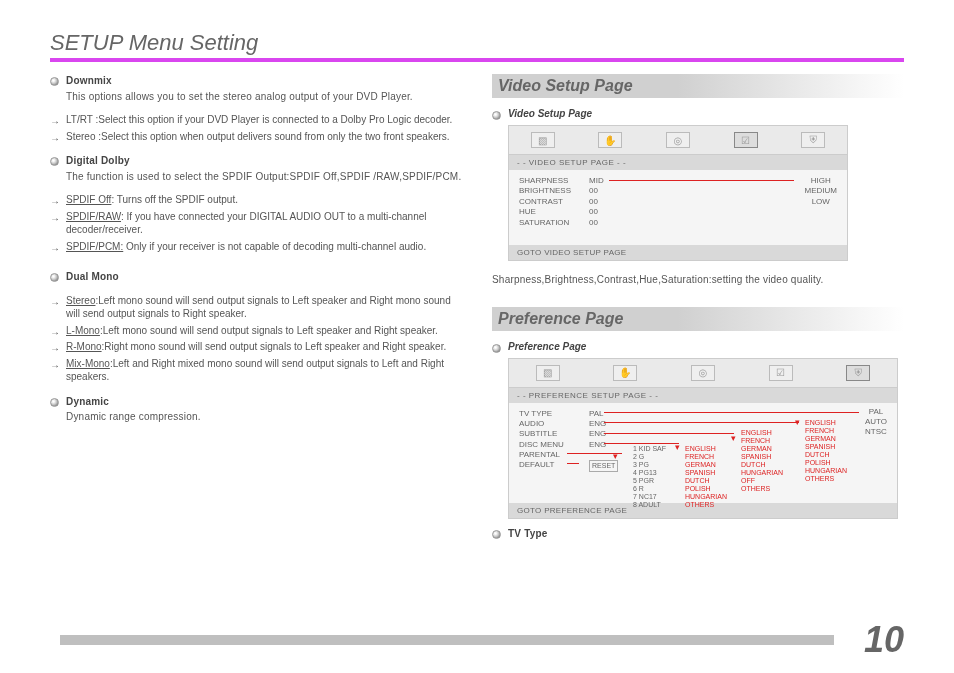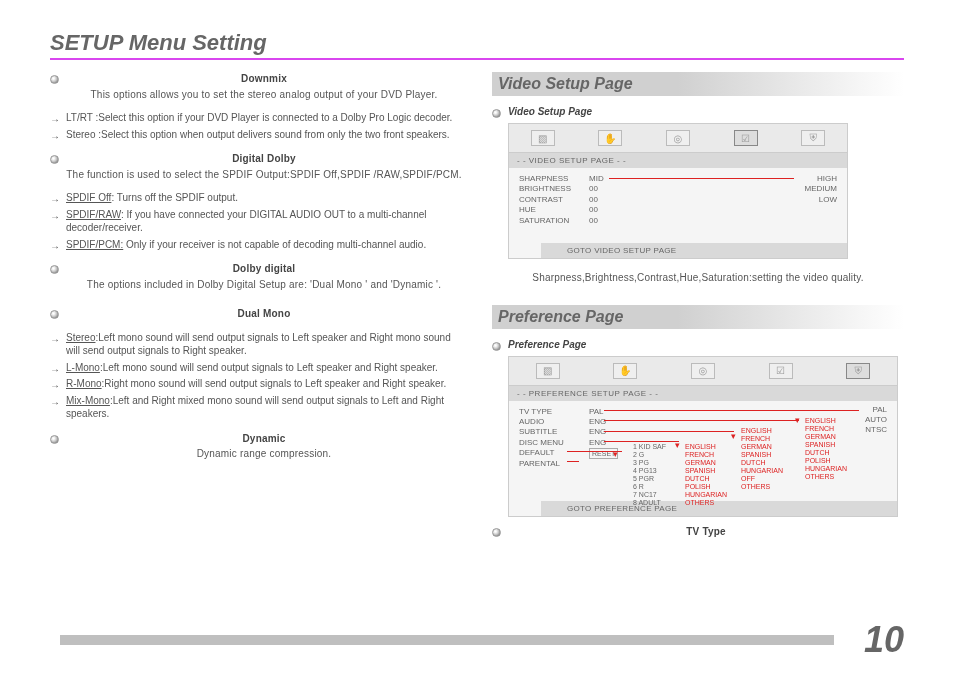--- a/index.html
+++ b/index.html
@@ -1,41 +1,41 @@
 <!DOCTYPE html>
 <html><head>
 <meta charset="utf-8">
 <style>
   * { margin: 0; padding: 0; box-sizing: border-box; }
   body { width: 954px; height: 673px; background: #fff; font-family: Arial, Helvetica, sans-serif; color: #555; padding: 30px 50px 20px 50px; position: relative; }
   .page { display: flex; flex-direction: column; }
-  .title { font-style: italic; font-weight: bold; font-size: 22px; color: #666; border-bottom: 2px solid #d946ef; padding-bottom: 2px; margin-bottom: 12px; }
+  .title { font-style: italic; font-weight: normal; font-size: 22px; color: #666; border-bottom: 4px solid #d946ef; padding-bottom: 2px; margin-bottom: 12px; }
   .cols { display: flex; gap: 30px; }
   .col { flex: 1; }
   .section-h { font-style: italic; font-weight: bold; font-size: 16px; color: #666; background: linear-gradient(to right, #d0d0d0 0%, #d0d0d0 45%, #fff 100%); padding: 3px 6px; margin-bottom: 10px; }
-  .item { margin-bottom: 10px; font-size: 10px; line-height: 1.35; padding-left: 16px; position: relative; letter-spacing: 0.2px; text-align: center; }
+  .item { margin-bottom: 10px; font-size: 10px; line-height: 1.35; padding-left: 16px; position: relative; letter-spacing: 0.2px; }
   .item-bullet::before { content: ""; position: absolute; left: 0; top: 3px; width: 7px; height: 7px; background: radial-gradient(circle at 35% 35%, #fff 10%, #ccc 45%, #888 80%); border-radius: 50%; border: 0.5px solid #999; }
   .item-title { font-weight: bold; color: #444; display: block; margin-bottom: 2px; font-size: 10px; }
   .sub { font-size: 10px; line-height: 1.35; padding-left: 16px; margin-bottom: 3px; position: relative; }
   .sub .arrow { position: absolute; left: 0; top: 1px; font-size: 10px; color: #555; }
   .sub .lab { font-weight: normal; }
   .sub .lab.uline { text-decoration: underline; }
   .subheading { font-weight: bold; font-style: italic; font-size: 10px; color: #444; margin-bottom: 6px; padding-left: 16px; position: relative; }
   .subheading::before { content: ""; position: absolute; left: 0; top: 3px; width: 7px; height: 7px; background: radial-gradient(circle at 35% 35%, #fff 10%, #ccc 45%, #888 80%); border-radius: 50%; border: 0.5px solid #999; }
   .osd { width: 340px; background: #f5f5f5; border: 1px solid #ccc; font-size: 8px; color: #666; margin-left: 16px; margin-bottom: 8px; }
   .osd-tabs { display: flex; justify-content: space-around; align-items: center; background: #eaeaea; border-bottom: 1px solid #ccc; padding: 6px 0; }
   .osd-tabs .tab { width: 24px; height: 16px; border: 0.5px solid #bbb; display: flex; align-items: center; justify-content: center; font-size: 10px; color: #999; background: #efefef; }
   .osd-header { background: #d9d9d9; padding: 3px 8px; font-size: 8px; letter-spacing: 0.5px; }
   .osd-body { padding: 6px 10px; position: relative; }
   .osd-row { display: flex; font-size: 8px; line-height: 1.3; }
   .osd-row .c1 { width: 70px; }
   .osd-row .c2 { width: 50px; }
-  .osd-footer { background: #d9d9d9; padding: 3px 26px; font-size: 8px; letter-spacing: 0.3px; margin-left: 32px; }
+  .osd-footer { background: #d9d9d9; padding: 3px 8px; font-size: 8px; letter-spacing: 0.3px; }
   .redlist { position: absolute; font-size: 7px; color: #d22; line-height: 1.15; }
-  .sidevals { position: absolute; right: 10px; top: 6px; font-size: 8px; line-height: 1.3; text-align: right; }
+  .sidevals { position: absolute; right: 10px; top: 6px; font-size: 8px; line-height: 1.3; text-align: center; }
   .line { position: absolute; background: #d22; height: 0.8px; }
   .foot { position: absolute; left: 60px; right: 50px; bottom: 18px; height: 30px; }
   .foot .bar { position: absolute; left: 0; right: 70px; top: 10px; height: 10px; background: #bfbfbf; }
   .foot .num { position: absolute; right: 0; bottom: -6px; font-size: 36px; font-weight: bold; font-style: italic; color: #666; }
 </style>
 </head>
 <body>
 
 <div class="page">
   <div class="title">SETUP Menu Setting</div>
@@ -55,24 +55,20 @@
       <div class="item item-bullet">
         <span class="item-title">Digital Dolby</span>
         <span>The function is used to select  the SPDIF Output:SPDIF Off,SPDIF /RAW,SPDIF/PCM.</span>
       </div>
       <div class="sub"><span class="arrow">→</span><span class="lab uline">SPDIF Off</span><span>: Turns off the SPDIF output.</span></div>
       <div class="sub"><span class="arrow">→</span><span class="lab uline">SPDIF/RAW</span><span>:  If you have connected  your  DIGITAL AUDIO OUT to a multi-channel decoder/receiver.</span></div>
       <div class="sub"><span class="arrow">→</span><span class="lab uline">SPDIF/PCM:</span><span>  Only if your receiver is not capable of decoding  multi-channel audio.</span></div>
 
       <div style="height:8px"></div>
 
-      <div class="item item-bullet">
-        <span class="item-title">Dolby digital</span>
-        <span>The options included in Dolby Digital Setup are: 'Dual Mono ' and  'Dynamic '.</span>
-      </div>
 
       <div style="height:6px"></div>
 
       <div class="item item-bullet">
         <span class="item-title">Dual Mono</span>
       </div>
       <div class="sub"><span class="arrow">→</span><span class="lab uline">Stereo</span><span>:Left mono sound will send output signals to Left speaker and Right mono sound will send output signals to Right speaker.</span></div>
       <div class="sub"><span class="arrow">→</span><span class="lab uline">L-Mono</span><span>:Left mono sound will send output signals to Left speaker and Right speaker.</span></div>
       <div class="sub"><span class="arrow">→</span><span class="lab uline">R-Mono</span><span>:Right mono sound will send output signals to Left speaker and Right speaker.</span></div>
       <div class="sub"><span class="arrow">→</span><span class="lab uline">Mix-Mono</span><span>:Left and Right mixed mono sound will send output signals  to Left and Right speakers.</span></div>
@@ -156,26 +152,26 @@
             </div>
           <div class="osd-row">
               <span class="c1">SUBTITLE</span>
               <span class="c2">ENG</span>
             </div>
           <div class="osd-row">
               <span class="c1">DISC MENU</span>
               <span class="c2">ENG</span>
             </div>
           <div class="osd-row">
+              <span class="c1">PARENTAL</span>
+              <span class="c2"></span>
+            </div>
+          <div class="osd-row">
               <span class="c1">DEFAULT</span>
               <span class="c2" style="border:0.5px solid #aaa;padding:0 2px;display:inline-block;width:auto;font-size:7px">RESET</span>
-            </div>
-          <div class="osd-row">
-              <span class="c1">PARENTAL</span>
-              <span class="c2"></span>
             </div>
 
           <div style="color:#d22;font-size:9px;position:absolute;left:104px;top:48px">▾</div>
 
           <div class="redlist" style="left:124px;top:42px">
             <div style="color:#666">1 KID SAF</div>
             <div style="color:#666">2 G</div>
             <div style="color:#666">3 PG</div>
             <div style="color:#666">4 PG13</div>
             <div style="color:#666">5 PGR</div>

